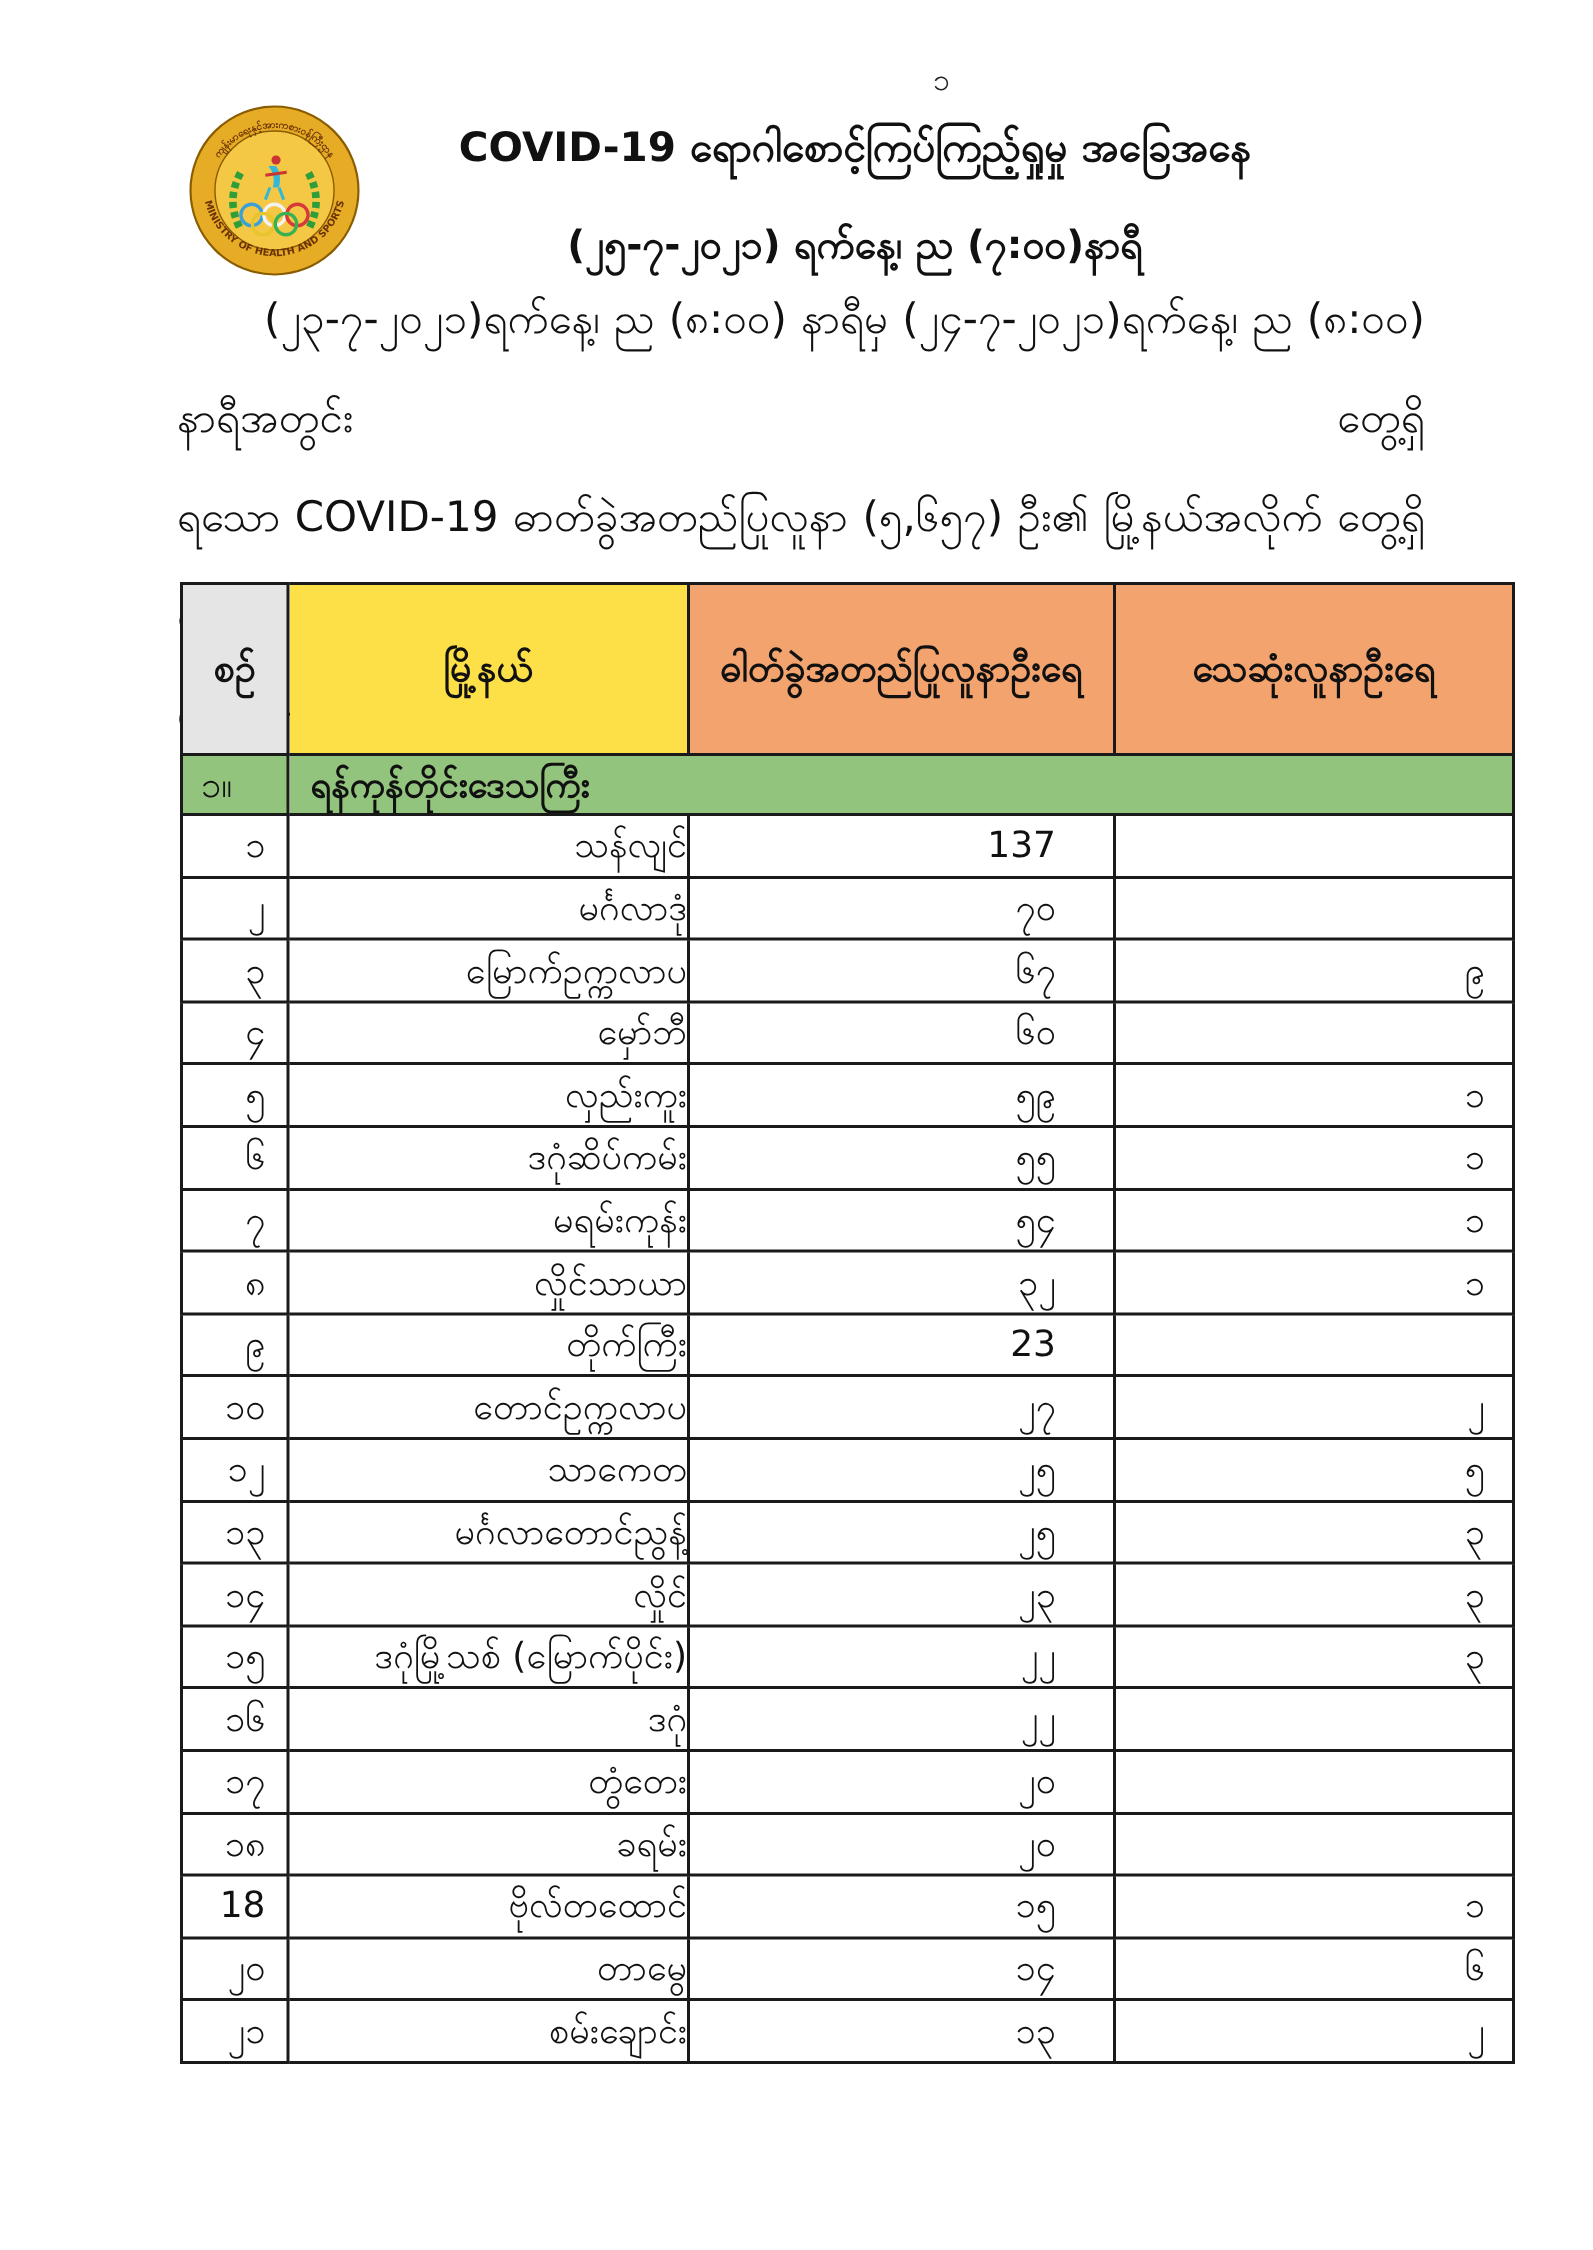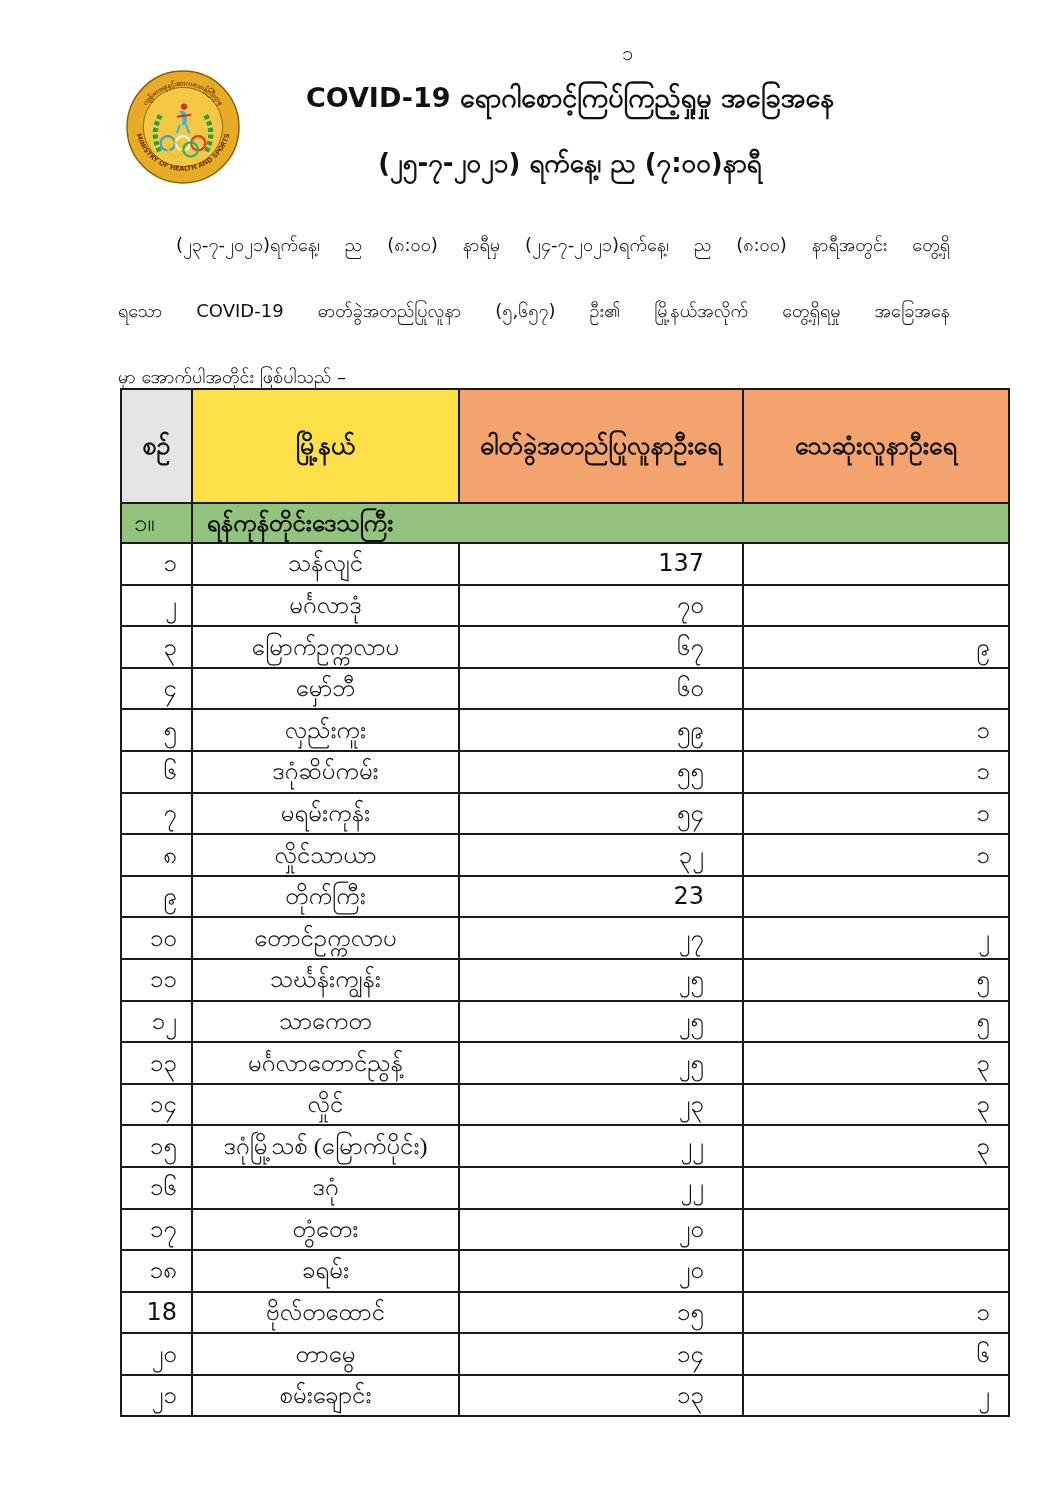--- a/index.html
+++ b/index.html
@@ -21,22 +21,22 @@
   .logo{position:absolute;left:126px;top:70px;width:114px;height:114px;}
   
   .title-block{
     position:absolute;left:130px;top:80px;width:880px;
     text-align:center;
   }
   .doc-title{font-size:27px;font-weight:700;letter-spacing:0;}
   .doc-subtitle{font-size:26px;font-weight:700;margin-top:26px;}
   
   .intro{
-    position:absolute;left:118px;top:212px;width:832px;
-    font-size:18px;line-height:66px;
+    position:absolute;left:118px;top:180px;width:832px;
+    font-size:28px;line-height:66px;
   }
   .intro .ln{text-align:justify;text-align-last:justify;}
   .intro .ln.first{text-indent:58px;}
   .intro .ln.last{text-align-last:left;}
   
   table.covid{
     position:absolute;left:120px;top:388px;width:888px;
     border-collapse:collapse;table-layout:fixed;
     font-size:24px;
   }
@@ -54,21 +54,21 @@
   table.covid thead th{
     height:112px;
     font-weight:700;font-size:25px;
     text-align:center;
   }
   tr.section-row td{height:38px;font-weight:700;}
   tr.section-row .sec-no{text-align:left;padding-left:12px;font-weight:400;}
   tr.section-row .sec-name{text-align:left;padding-left:14px;}
   tr.data-row{height:41.6px;}
   tr.data-row td.c0{text-align:right;padding-right:14px;}
-  tr.data-row td.c1{text-align:center;font-family:Liberation Serif, serif;}
+  tr.data-row td.c1{text-align:right;}
   tr.data-row td.c2{text-align:right;padding-right:38px;}
   tr.data-row td.c3{text-align:right;padding-right:18px;}
 </style>
 </head>
 <body>
 
 <div class="page">
 
   <div class="page-number">၁</div>
 
@@ -189,26 +189,20 @@
           <td class="c2">23</td>
           <td class="c3"></td>
         </tr>
         <tr class="data-row">
           <td class="c0">၁၀</td>
           <td class="c1">တောင်ဥက္ကလာပ</td>
           <td class="c2">၂၇</td>
           <td class="c3">၂</td>
         </tr>
         <tr class="data-row">
-          <td class="c0">၁၁</td>
-          <td class="c1">သင်္ဃန်းကျွန်း</td>
-          <td class="c2">၂၅</td>
-          <td class="c3">၅</td>
-        </tr>
-        <tr class="data-row">
           <td class="c0">၁၂</td>
           <td class="c1">သာကေတ</td>
           <td class="c2">၂၅</td>
           <td class="c3">၅</td>
         </tr>
         <tr class="data-row">
           <td class="c0">၁၃</td>
           <td class="c1">မင်္ဂလာတောင်ညွန့်</td>
           <td class="c2">၂၅</td>
           <td class="c3">၃</td>

